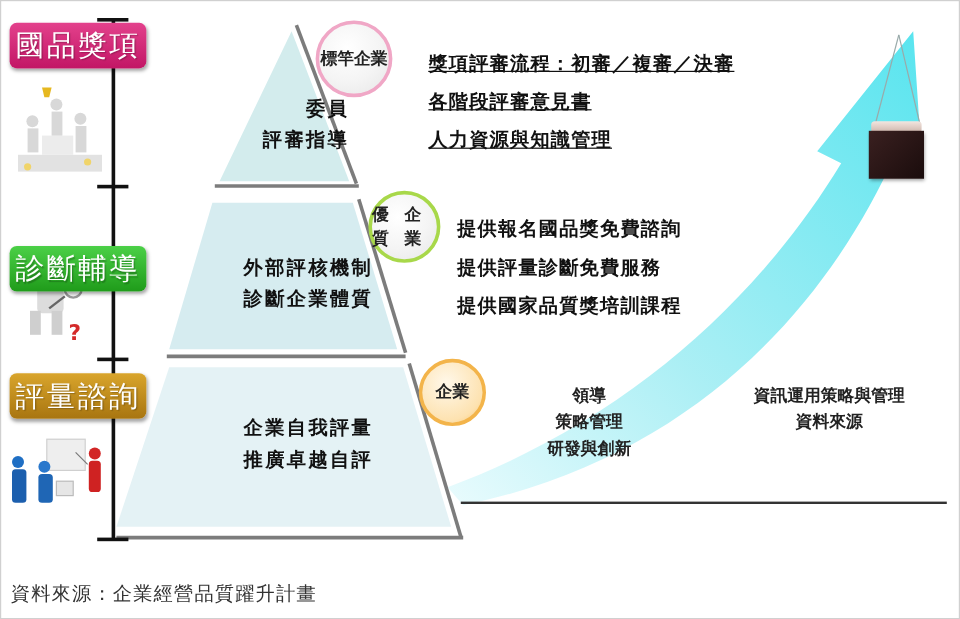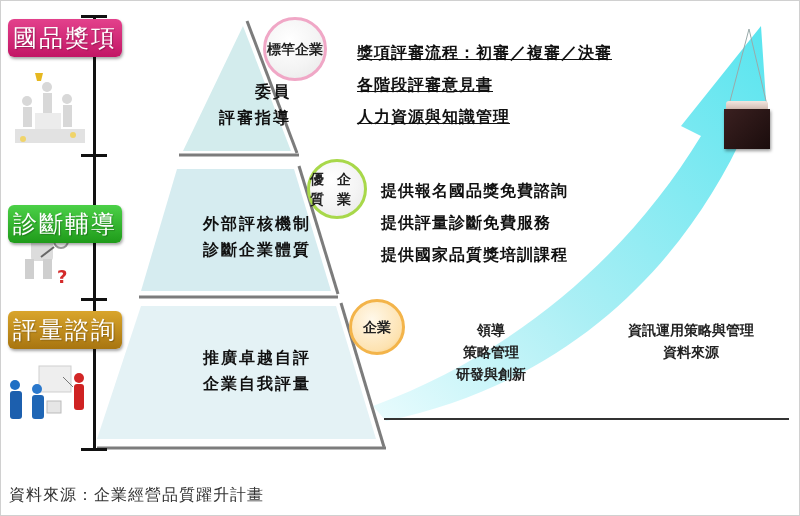--- a/index.html
+++ b/index.html
@@ -146,22 +146,22 @@
 
 <div class="ptext" style="left:190px; top:78px; width:100px;">
   <div>委員</div>
   <div>評審指導</div>
 </div>
 <div class="ptext" style="left:160px; top:210px; width:150px;">
   <div>外部評核機制</div>
   <div>診斷企業體質</div>
 </div>
 <div class="ptext" style="left:150px; top:344px; width:160px;">
+  <div>企業自我評量</div>
   <div>推廣卓越自評</div>
-  <div>企業自我評量</div>
 </div>
 
 <div class="badge badge-pink">
   <span>標竿</span>
   <span>企業</span>
 </div>
 <div class="badge badge-green">
   <span>優質</span>
   <span>企業</span>
 </div>

